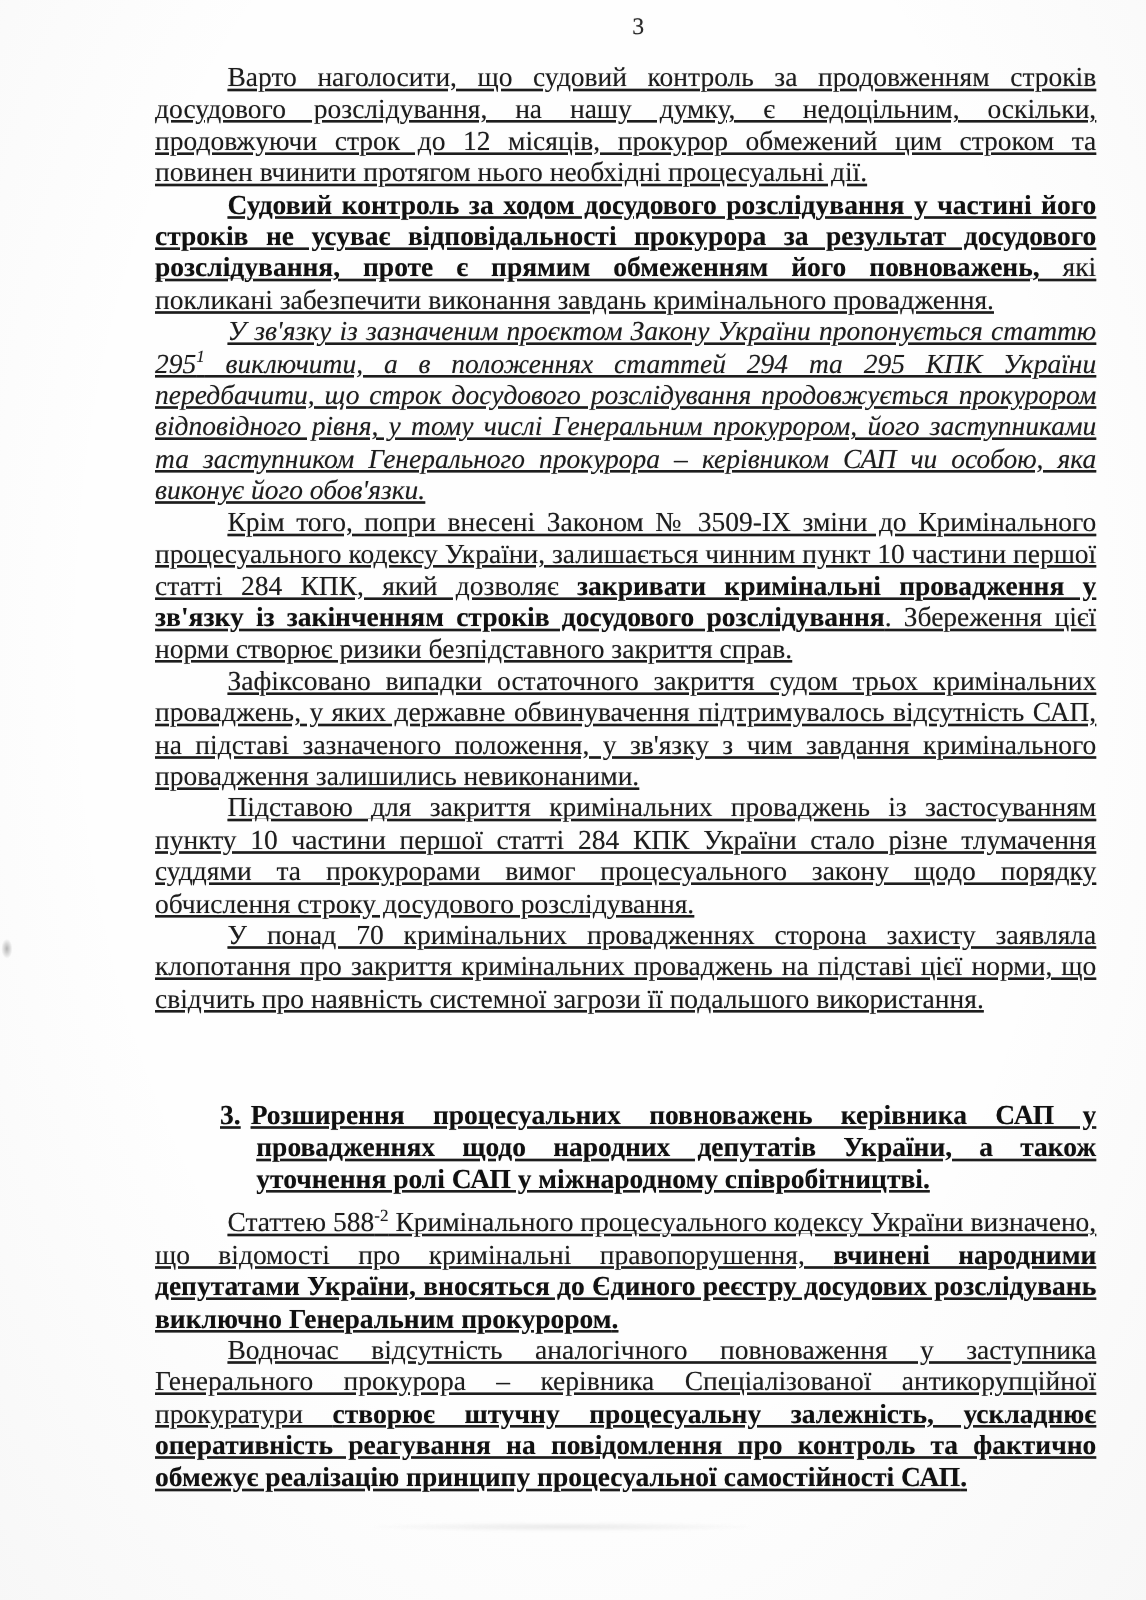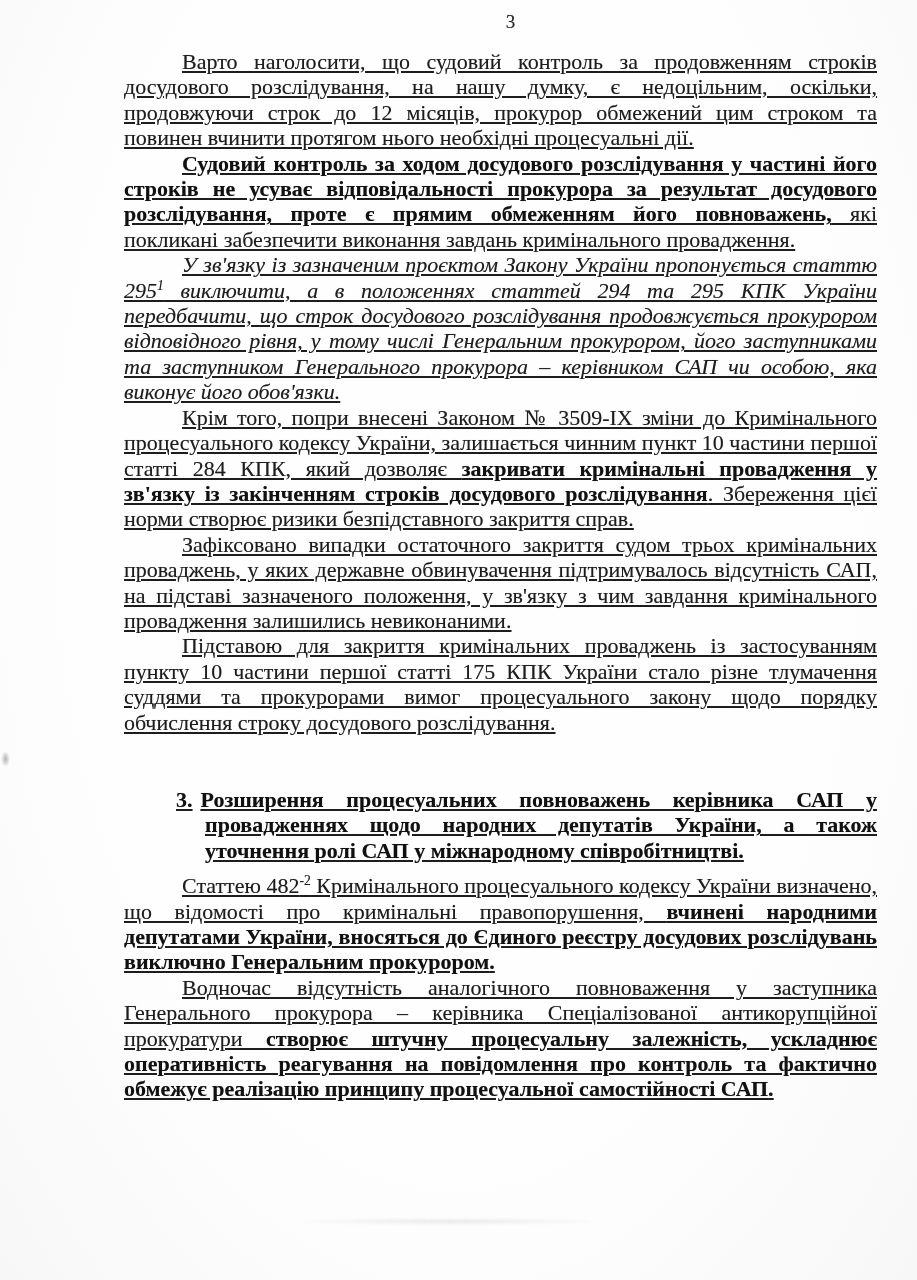--- a/index.html
+++ b/index.html
@@ -50,21 +50,21 @@
     text-indent: 58px;
   }
   .seg-b { font-weight: bold; color: #111; }
   .seg-i { font-style: italic; }
   sup.seg-sup {
     font-size: 0.62em;
     line-height: 0;
     vertical-align: super;
   }
   .section-heading {
-    margin: 52px 0 10px 52px;
+    margin: 68px 0 10px 52px;
     padding-left: 29px;
     text-indent: -29px;
     font-weight: bold;
     color: #101010;
     text-align: justify;
   }
   .section-heading .h-num { padding-right: 8px; }
   p.continues { text-align-last: justify; }
   .artifact {
     position: absolute;
@@ -95,26 +95,27 @@
     <p><span>Варто наголосити, що судовий контроль за продовженням строків досудового розслідування, на нашу думку, є недоцільним, оскільки, продовжуючи строк до 12 місяців, прокурор обмежений цим строком та повинен вчинити протягом нього необхідні процесуальні дії.</span></p>
 
     <p><span class="seg-b">Судовий контроль за ходом досудового розслідування у частині його строків не усуває відповідальності прокурора за результат досудового розслідування, проте є прямим обмеженням його повноважень,</span><span> які покликані забезпечити виконання завдань кримінального провадження.</span></p>
 
     <p><span class="seg-i">У зв'язку із зазначеним проєктом Закону України пропонується статтю 295</span><sup class="seg-sup seg-i">1</sup><span class="seg-i"> виключити, а в положеннях статтей 294 та 295 КПК України передбачити, що строк досудового розслідування продовжується прокурором відповідного рівня, у тому числі Генеральним прокурором, його заступниками та заступником Генерального прокурора – керівником САП чи особою, яка виконує його обов'язки.</span></p>
 
     <p><span>Крім того, попри внесені Законом № 3509-IX зміни до Кримінального процесуального кодексу України, залишається чинним пункт 10 частини першої статті 284 КПК, який дозволяє </span><span class="seg-b">закривати кримінальні провадження у зв'язку із закінченням строків досудового розслідування</span><span>. Збереження цієї норми створює ризики безпідставного закриття справ.</span></p>
 
     <p><span>Зафіксовано випадки остаточного закриття судом трьох кримінальних проваджень, у яких державне обвинувачення підтримувалось відсутність САП, на підставі зазначеного положення, у зв'язку з чим завдання кримінального провадження залишились невиконаними.</span></p>
 
-    <p><span>Підставою для закриття кримінальних проваджень із застосуванням пункту 10 частини першої статті 175 КПК України стало різне тлумачення суддями та прокурорами вимог процесуального закону щодо порядку обчислення строку досудового розслідування.</span></p>
+    <p><span>Підставою для закриття кримінальних проваджень із застосуванням пункту 10 частини першої статті 284 КПК України стало різне тлумачення суддями та прокурорами вимог процесуального закону щодо порядку обчислення строку досудового розслідування.</span></p>
 
+    <p><span>У понад 70 кримінальних провадженнях сторона захисту заявляла клопотання про закриття кримінальних проваджень на підставі цієї норми, що свідчить про наявність системної загрози її подальшого використання.</span></p>
 
     <div class="section-heading"><span class="h-num">3.</span><span class="h-text">Розширення процесуальних повноважень керівника САП у провадженнях щодо народних депутатів України, а також уточнення ролі САП у міжнародному співробітництві.</span></div>
 
-    <p><span>Статтею 482</span><sup class="seg-sup">-2</sup><span> Кримінального процесуального кодексу України визначено, що відомості про кримінальні правопорушення, </span><span class="seg-b">вчинені народними депутатами України, вносяться до Єдиного реєстру досудових розслідувань виключно Генеральним прокурором</span><span class="seg-b">.</span></p>
+    <p><span>Статтею 588</span><sup class="seg-sup">-2</sup><span> Кримінального процесуального кодексу України визначено, що відомості про кримінальні правопорушення, </span><span class="seg-b">вчинені народними депутатами України, вносяться до Єдиного реєстру досудових розслідувань виключно Генеральним прокурором</span><span class="seg-b">.</span></p>
 
     <p><span>Водночас відсутність аналогічного повноваження у заступника Генерального прокурора – керівника Спеціалізованої антикорупційної прокуратури </span><span class="seg-b">створює штучну процесуальну залежність, ускладнює оперативність реагування на повідомлення про контроль та фактично обмежує реалізацію принципу процесуальної самостійності САП</span><span class="seg-b">.</span></p>
 
 
   </div>
 
   <div class="artifact speck-left"></div>
   <div class="artifact smudge-bottom"></div>
 
 </div>

